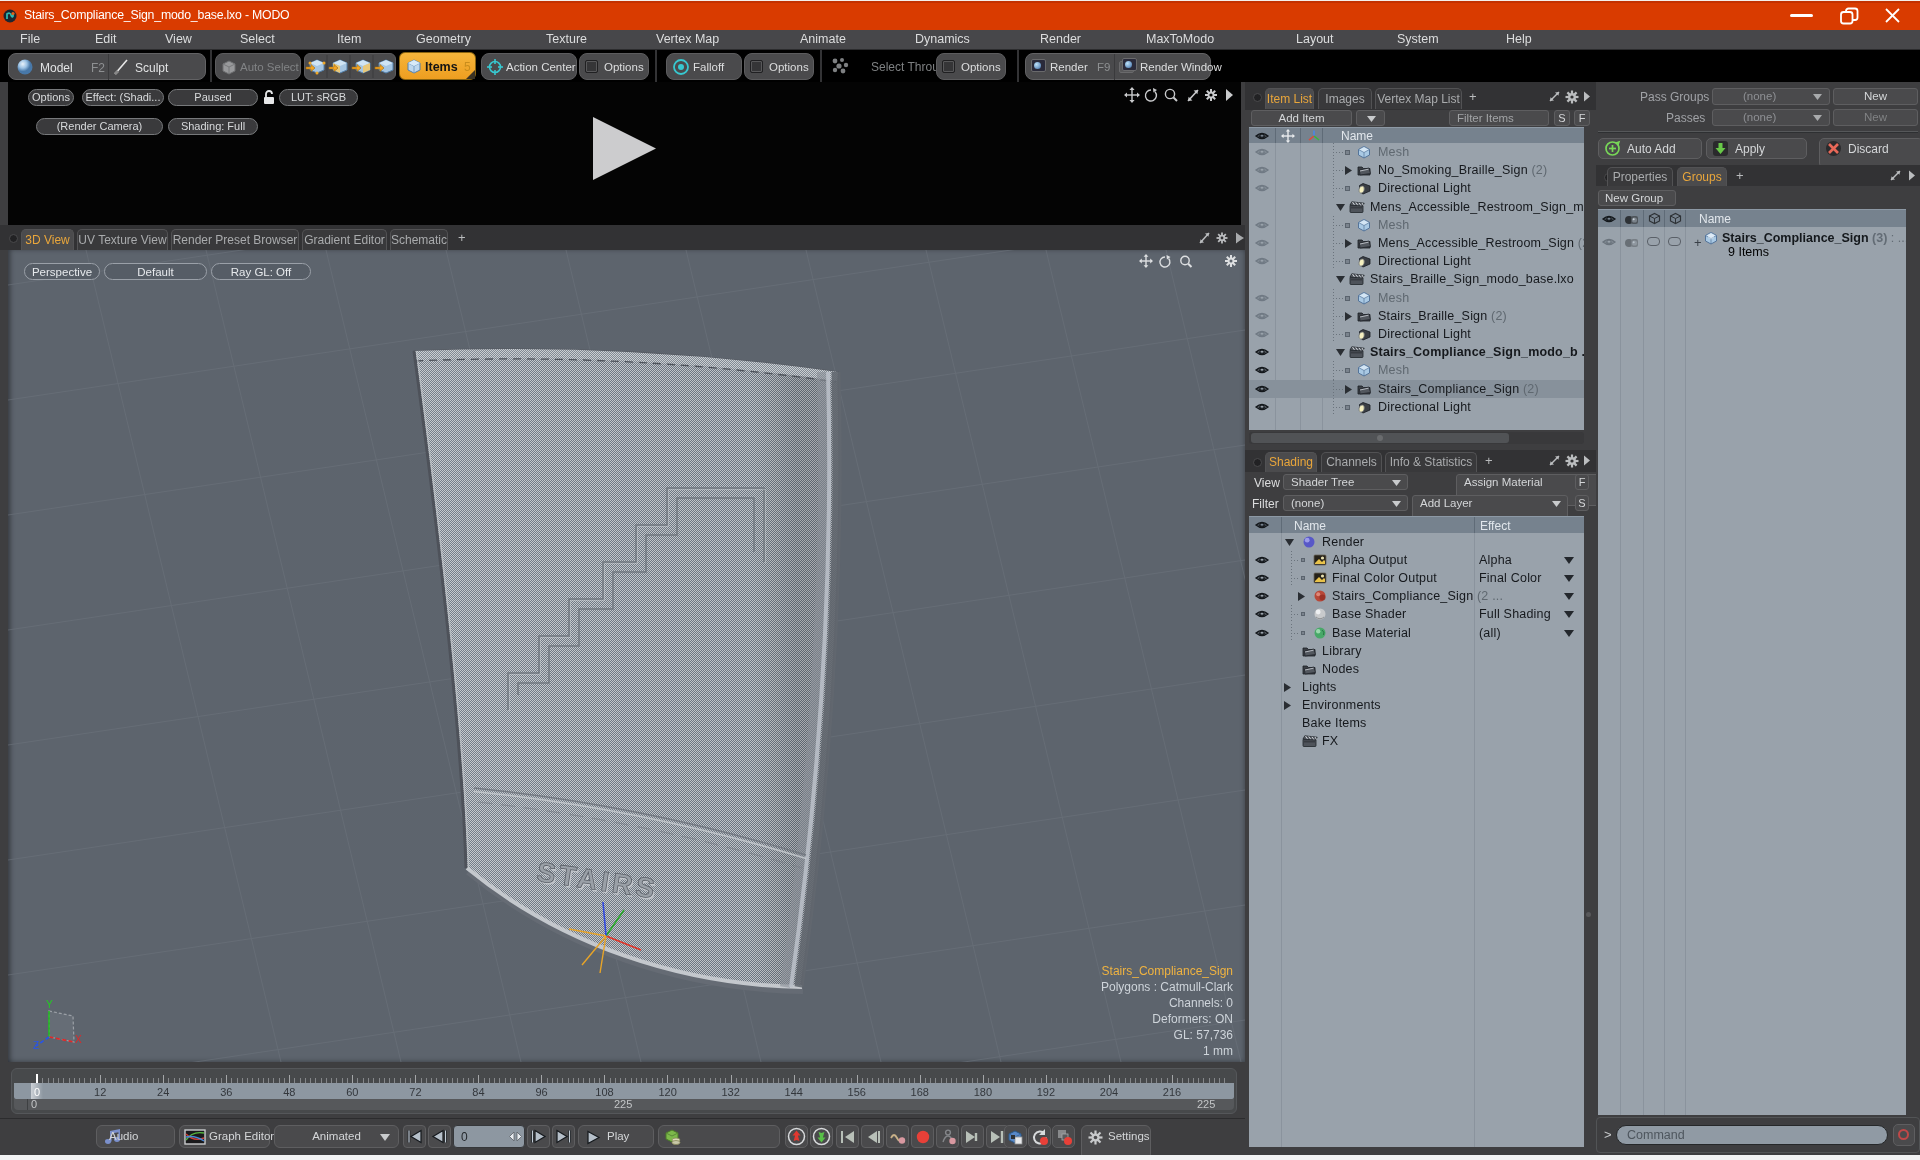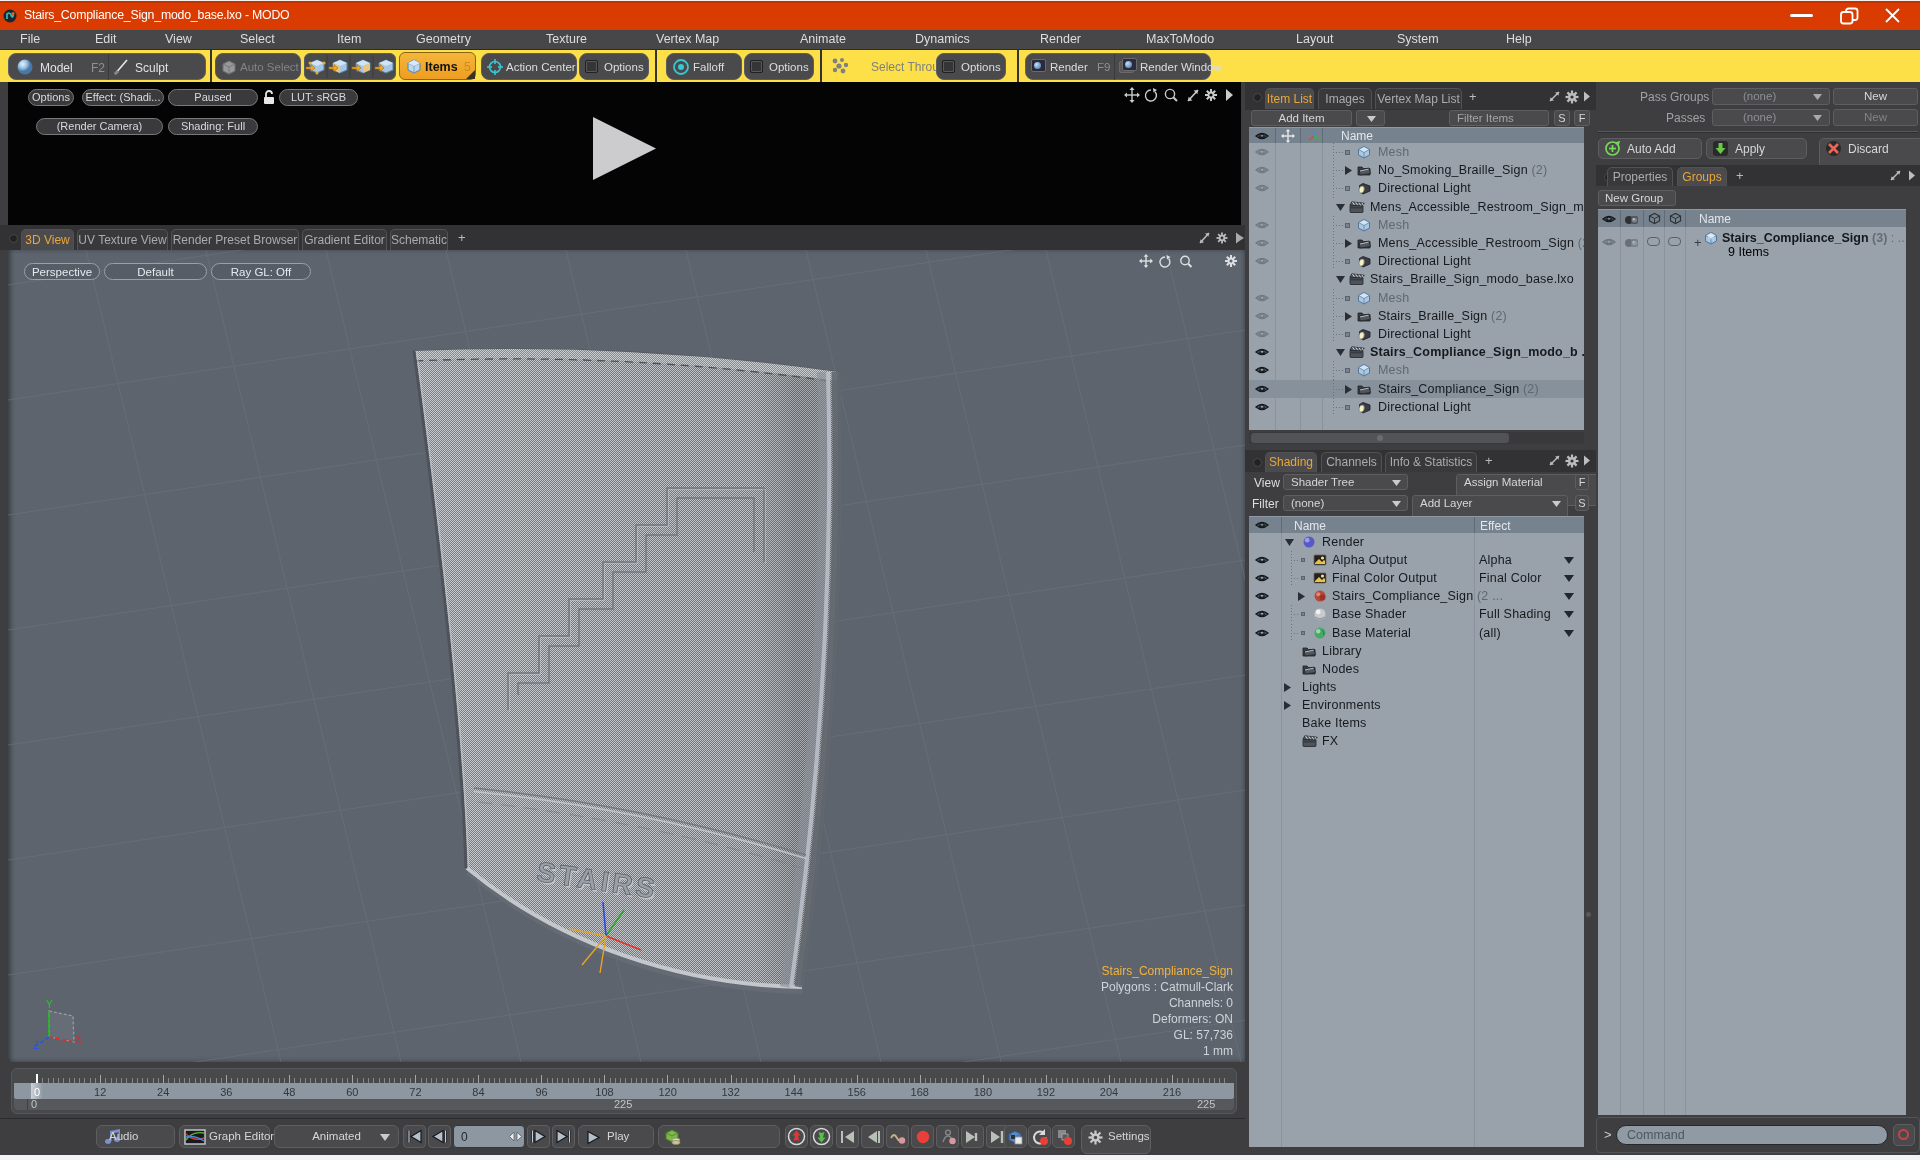--- a/index.html
+++ b/index.html
@@ -130,21 +130,21 @@
   <div class="txt" style="left:656px;top:2px;">Vertex Map</div>
   <div class="txt" style="left:800px;top:2px;">Animate</div>
   <div class="txt" style="left:915px;top:2px;">Dynamics</div>
   <div class="txt" style="left:1040px;top:2px;">Render</div>
   <div class="txt" style="left:1146px;top:2px;">MaxToModo</div>
   <div class="txt" style="left:1296px;top:2px;">Layout</div>
   <div class="txt" style="left:1397px;top:2px;">System</div>
   <div class="txt" style="left:1506px;top:2px;">Help</div>
 </div>
 
-<div class="abs" id="toolbar" style="left:0;top:49px;width:1920px;height:33px;background:#fde047;border-top:1px solid #2C2C2E;">
+<div class="abs" id="toolbar" style="left:0;top:49px;width:1920px;height:33px;background:#000000;border-top:1px solid #2C2C2E;">
 
   <div class="abs" style="left:8px;top:3px;width:198px;height:27px;background:#4A4A4C;border:1px solid #626264;border-radius:8px;">
     <svg width="16" height="16" style="left:8px;top:5px;">
       <defs>
           <radialGradient id="sphB" cx="35%" cy="30%">
             <stop offset="0%" stop-color="#E8F2FA"></stop>
             <stop offset="55%" stop-color="#9CC2E4"></stop>
             <stop offset="100%" stop-color="#4878A8"></stop>
           </radialGradient>
         </defs>
@@ -680,21 +680,21 @@
       </svg>
     </div>
   <div class="btn" style="left:1052px;top:6px;width:23px;height:23px;border-radius:5px;">
       <svg width="18" height="17" style="left:2px;top:2px;">
         <rect x="3" y="2" width="8" height="8" fill="#88898B"></rect>
         <rect x="7" y="6" width="6" height="6" fill="#5A5B5D" stroke="#A8AAAC" stroke-width="0.8"></rect>
         <circle cx="13" cy="13" r="4" fill="#E84038"></circle>
       </svg>
     </div>
 
-  <div class="btn" style="left:1081px;top:6px;width:70px;height:29px;border-radius:6px;">
+  <div class="btn" style="left:1081px;top:6px;width:70px;height:35px;border-radius:6px;">
     <svg width="15" height="15" style="left:6px;top:4px;">
       <g fill="#C8CACC">
           <circle cx="7.5" cy="7.5" r="4"></circle>
       <g stroke="#C8CACC" stroke-width="2.2">
             <line x1="7.5" y1="0.5" x2="7.5" y2="14.5"></line>
             <line x1="0.5" y1="7.5" x2="14.5" y2="7.5"></line>
             <line x1="2.5" y1="2.5" x2="12.5" y2="12.5"></line>
             <line x1="2.5" y1="12.5" x2="12.5" y2="2.5"></line>
           </g>
       <circle cx="7.5" cy="7.5" r="1.8" fill="#4A4A4C"></circle>

